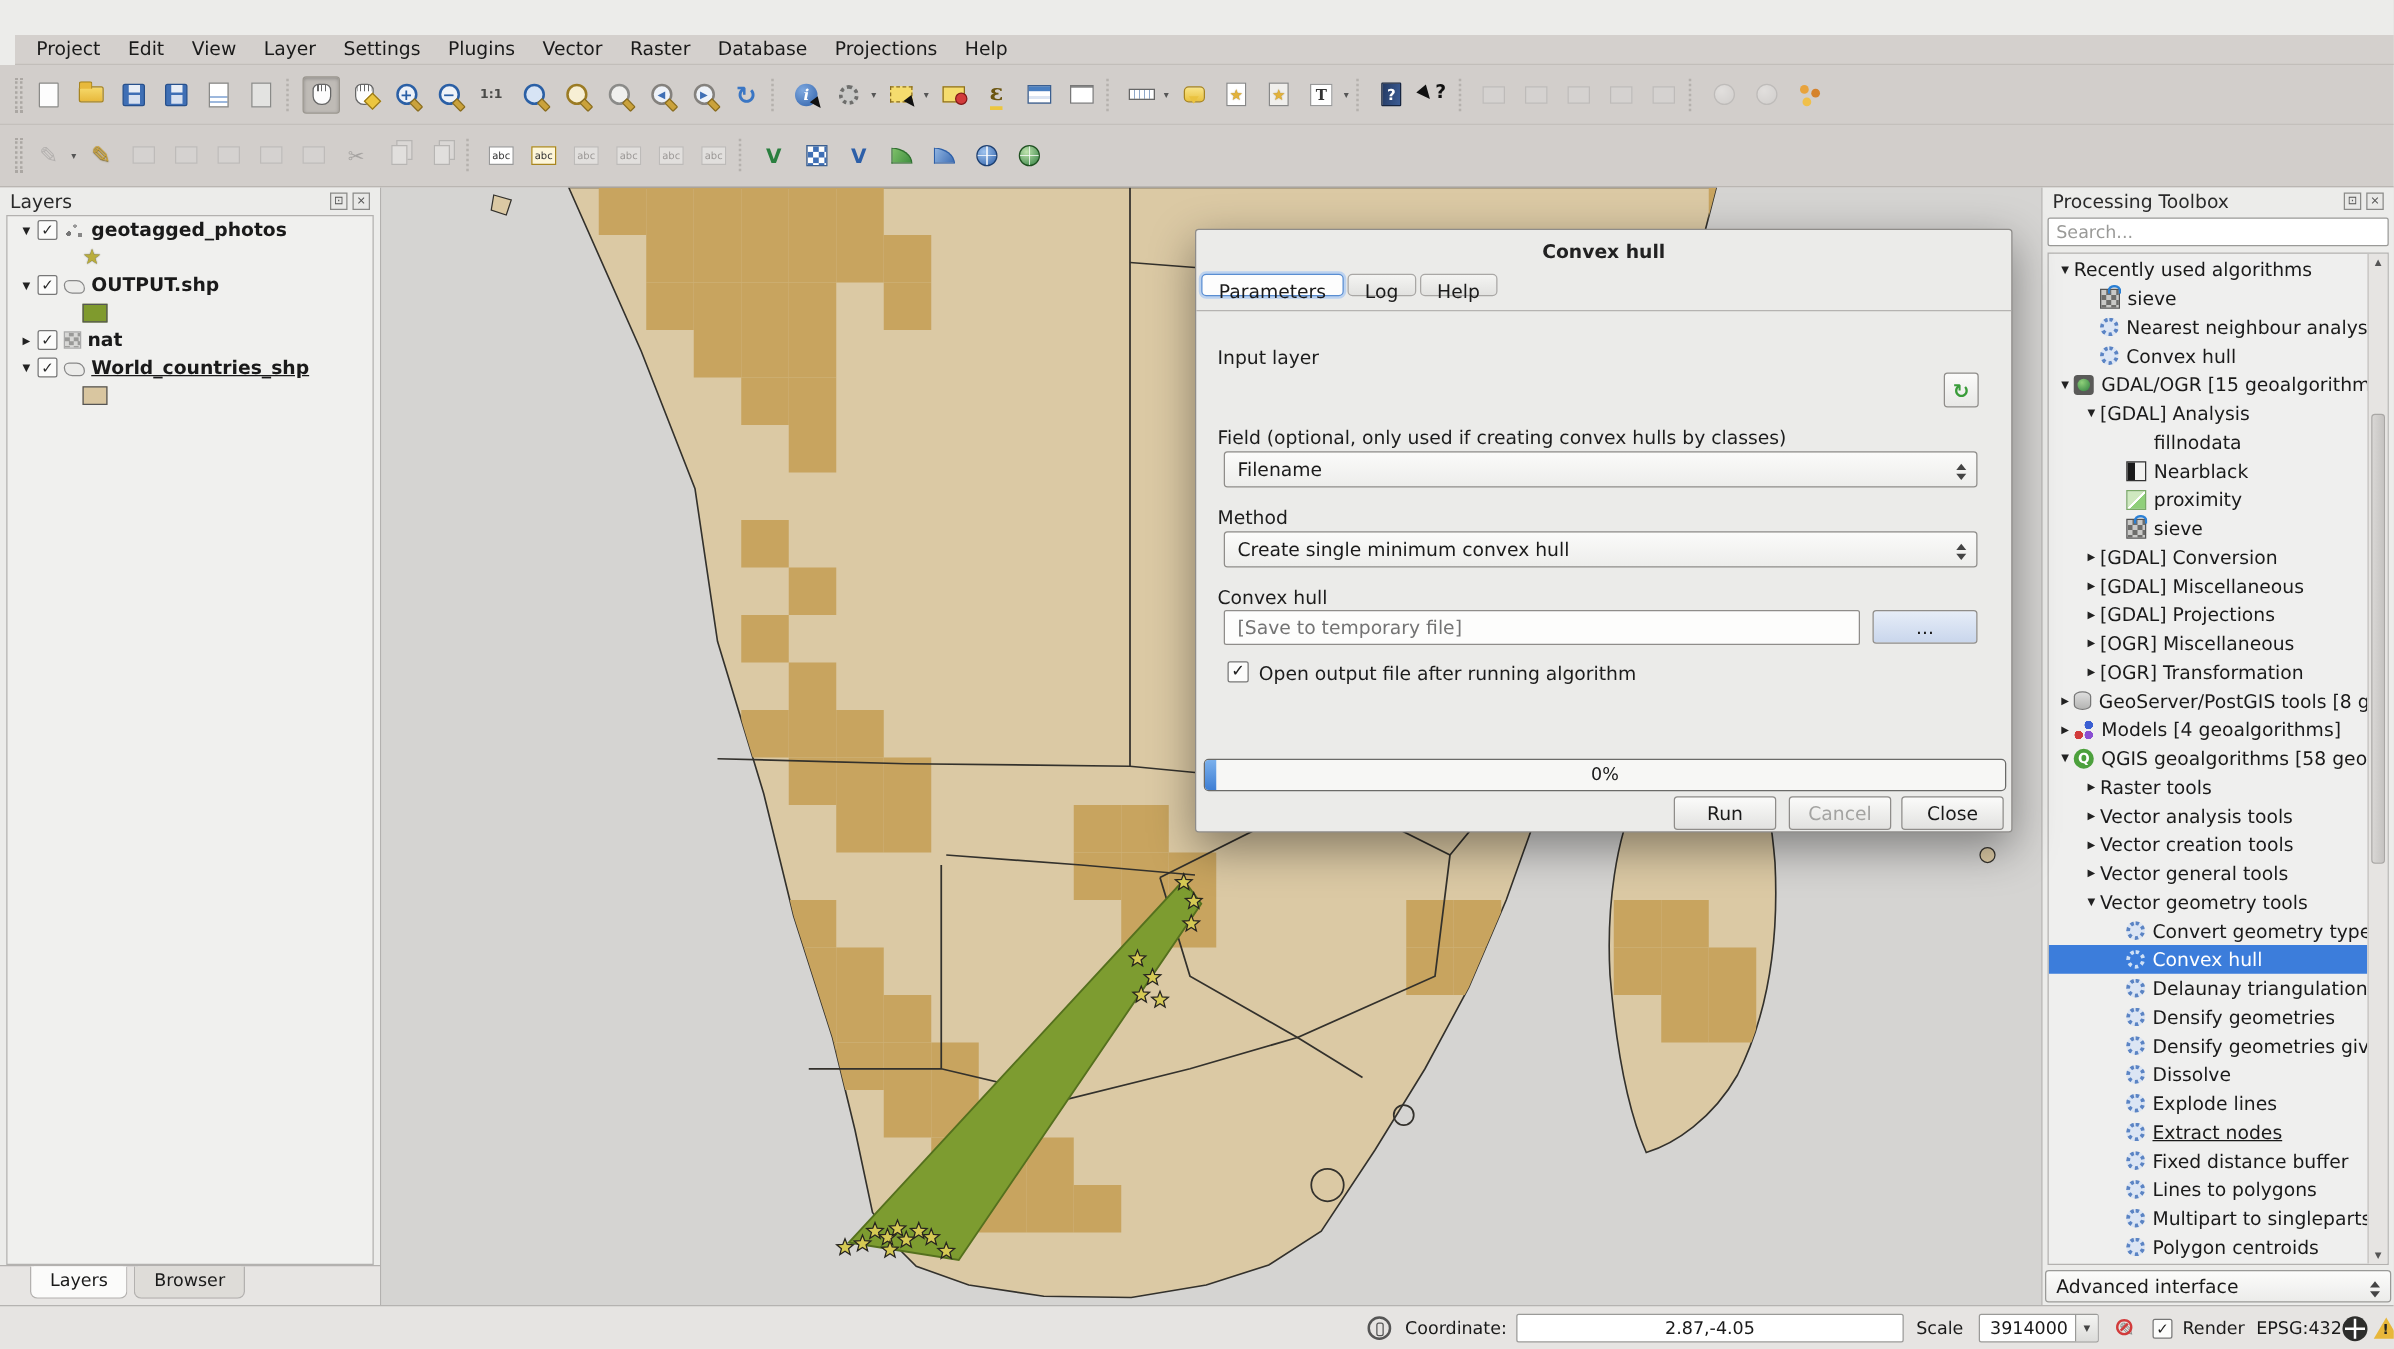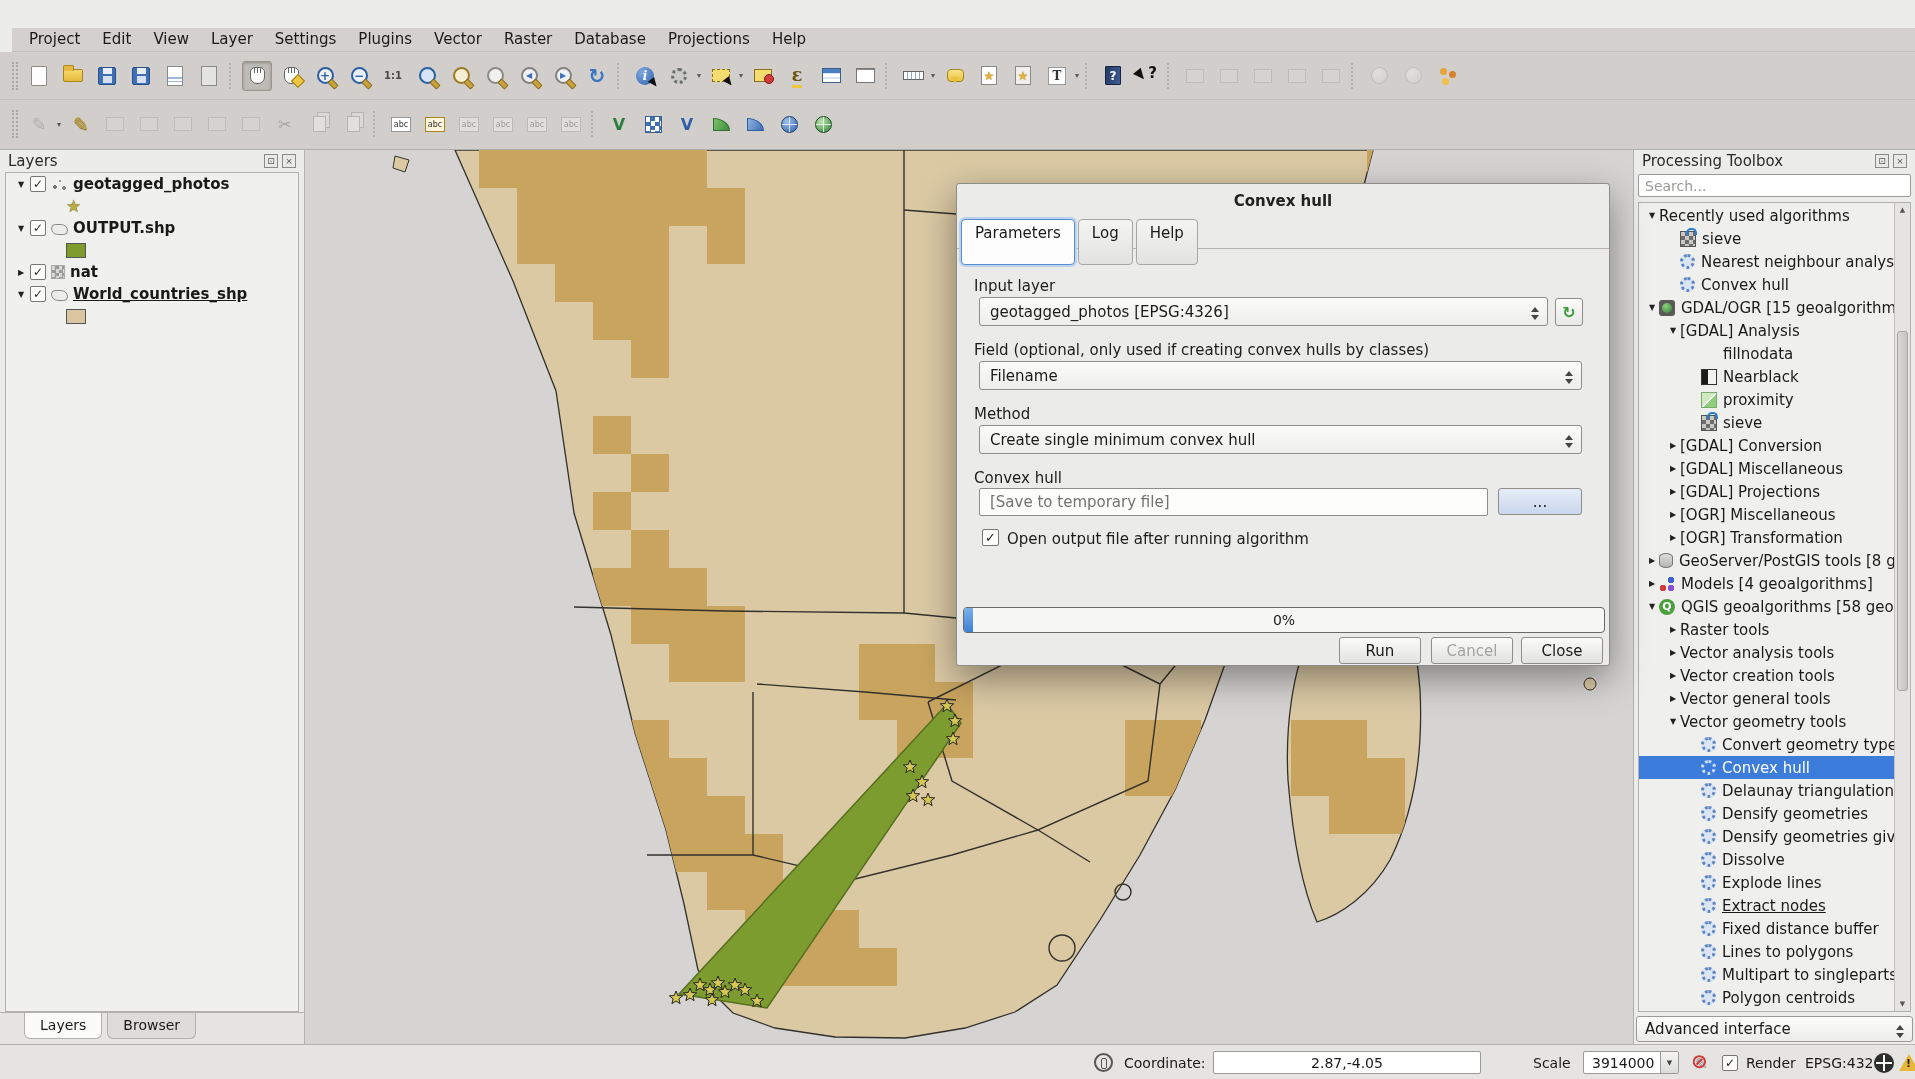--- a/index.html
+++ b/index.html
@@ -138,21 +138,21 @@
 .spin i{width:0;height:0;border:4px solid transparent;border-bottom:5px solid #444;display:block}
 .spin i.dn{border-bottom:none;border-top:5px solid #444}
 
 
 #map{position:absolute;left:305px;top:150px;width:1328px;height:894px;background:#d5d4d2;overflow:hidden}
 
 
 .dialog{position:absolute;left:956px;top:183px;width:654px;height:483px;background:#ebebe9;border:1px solid #8e8c89;border-radius:3px;box-shadow:0 12px 36px rgba(0,0,0,.4);z-index:20}
 .dlg-title{height:32px;text-align:center;font-weight:bold;font-size:15px;line-height:34px;color:#222}
 .dlg-tabs{position:absolute;left:4px;top:35px;height:30px;display:flex;gap:3px;z-index:2}
-.dtabb{padding:4px 13px 0;font-size:15px;background:linear-gradient(#f4f4f2,#e2e2e0);border:1px solid #a9a7a5;border-radius:4px;height:46px}
+.dtabb{padding:4px 13px 0;font-size:15px;background:linear-gradient(#f4f4f2,#e2e2e0);border:1px solid #a9a7a5;border-radius:4px;height:18px}
 .dtabb.active{background:#fdfdfd;border-color:#5a8ed2;box-shadow:0 0 0 2px #bcd2ef}
 .dlg-frame{position:absolute;left:0;right:0;top:64px;bottom:0;border-top: 1px solid #b5b3b1}
 .dl-label{position:absolute;font-size:15px;color:#1c1c1c}
 .combo{position:absolute;height:29px;border:1px solid #8f8d8a;border-radius:3px;background:linear-gradient(#fbfbfa,#ededeb);font-size:15px;display:flex;align-items:center;padding:0 30px 0 10px}
 .iterbtn{position:absolute;width:28px;height:28px;border:1px solid #8f8d8a;border-radius:3px;background:linear-gradient(#fbfbfa,#e8e8e6);display:flex;align-items:center;justify-content:center;font-size:16px;font-weight:bold;color:#3a9c3a}
 .txtinput{position:absolute;height:28px;border:1px solid #8f8d8a;border-radius:2px;background:#fdfdfc;font-size:15px;color:#737373;display:flex;align-items:center;padding:0 10px}
 .btn{position:absolute;height:27px;border:1px solid #8f8d8a;border-radius:3px;background:linear-gradient(#fbfbfa,#e2e2e0);font-size:15px;display:flex;align-items:center;justify-content:center}
 .btn.dis{color:#a3a3a1}
 .btn.browse{background:linear-gradient(#e6edf8,#c9d6ec)}
 .cbx{position:absolute;width:17px;height:17px;border:1px solid #777;border-radius:2px;background:#fcfcfb;font-size:13px;line-height:15px;text-align:center;color:#222}
@@ -830,27 +830,20 @@
   <div class="dialog">
     <div class="dlg-title">Convex hull</div>
     <div class="dlg-tabs">
       <div class="dtabb active">Parameters</div>
       <div class="dtabb">Log</div>
       <div class="dtabb">Help</div>
     </div>
     <div class="dlg-frame"></div>
 
     <div class="dl-label" style="left:17px;top:93px">Input layer</div>
-    <div class="combo" style="left:22px;top:113px;width:569px">
-      <span>geotagged_photos [EPSG:4326]</span>
-      <span class="spin">
-          <i></i>
-          <i class="dn"></i>
-        </span>
-    </div>
     <div class="iterbtn" style="left:598px;top:114px">
       <span>↻</span>
     </div>
 
     <div class="dl-label" style="left:17px;top:157px">Field (optional, only used if creating convex hulls by classes)</div>
     <div class="combo" style="left:22px;top:177px;width:603px">
       <span>Filename</span>
       <span class="spin">
           <i></i>
           <i class="dn"></i>
@@ -894,21 +887,21 @@
   </div>
 
   <div class="statusbar">
     <div class="sb-abs" style="left:1094px">
         <span class="exticon"></span>
       </div>
     <div class="sb-abs" style="left:1124px">
         <span>Coordinate:</span>
       </div>
     <div class="sb-abs" style="left:1213px;top:6px;height:23px">
-      <div class="sb-input" style="width:268px">
+      <div class="sb-input" style="width:310px">
         <span>2.87,-4.05</span>
       </div>
     </div>
     <div class="sb-abs" style="left:1533px">
         <span>Scale</span>
       </div>
     <div class="scombo">
       <span class="val">3914000</span>
       <span class="arr">▼</span>
     </div>

